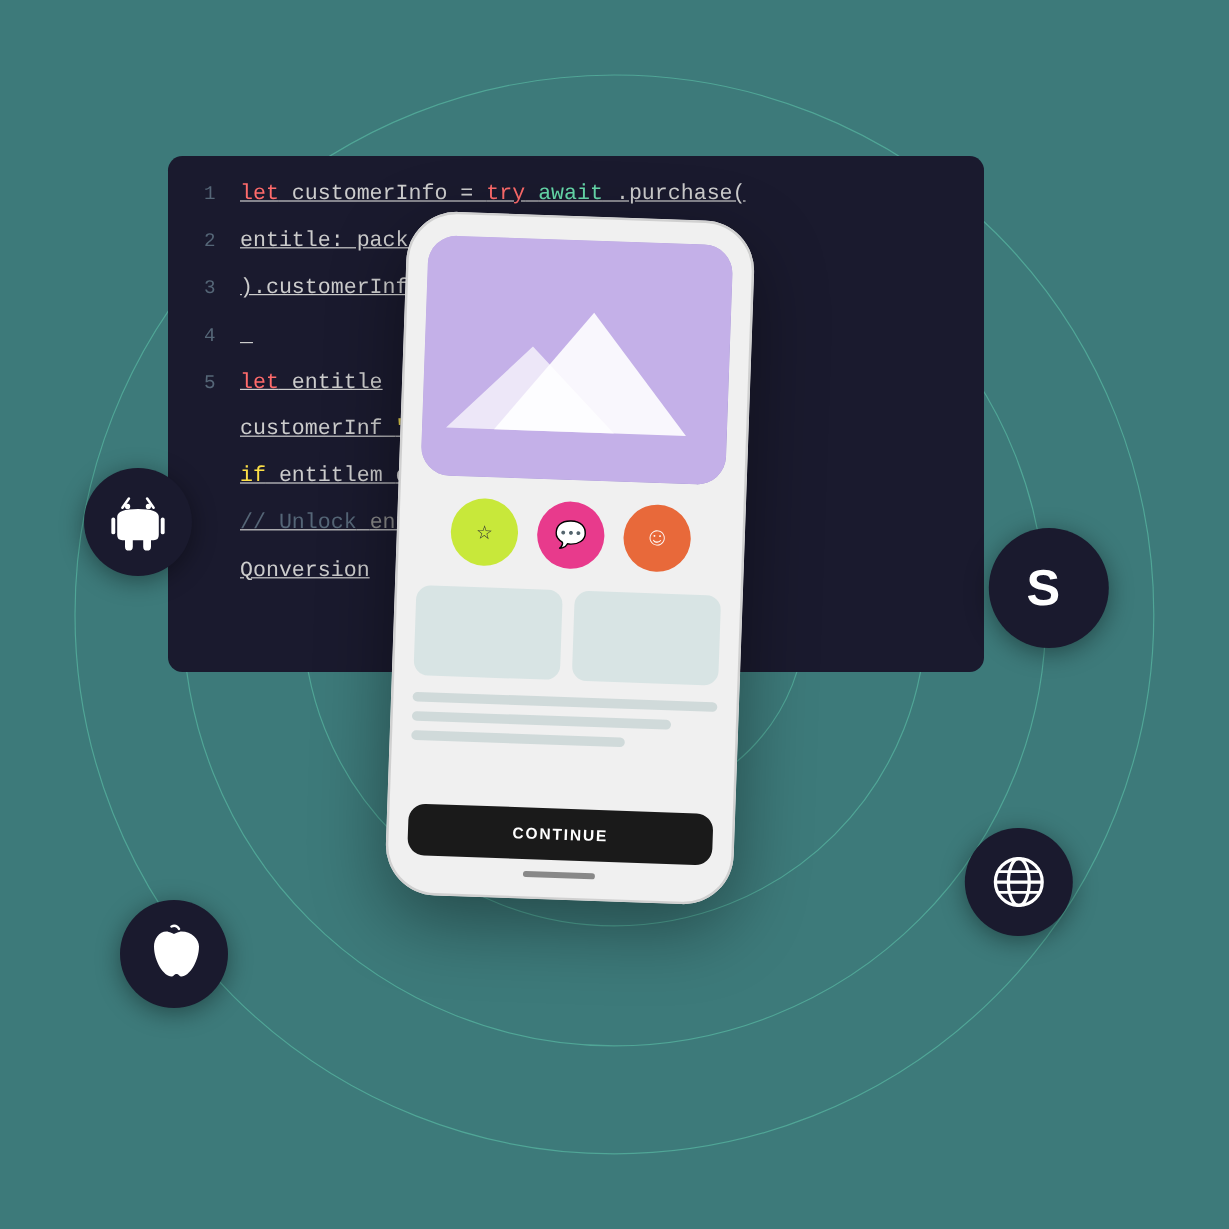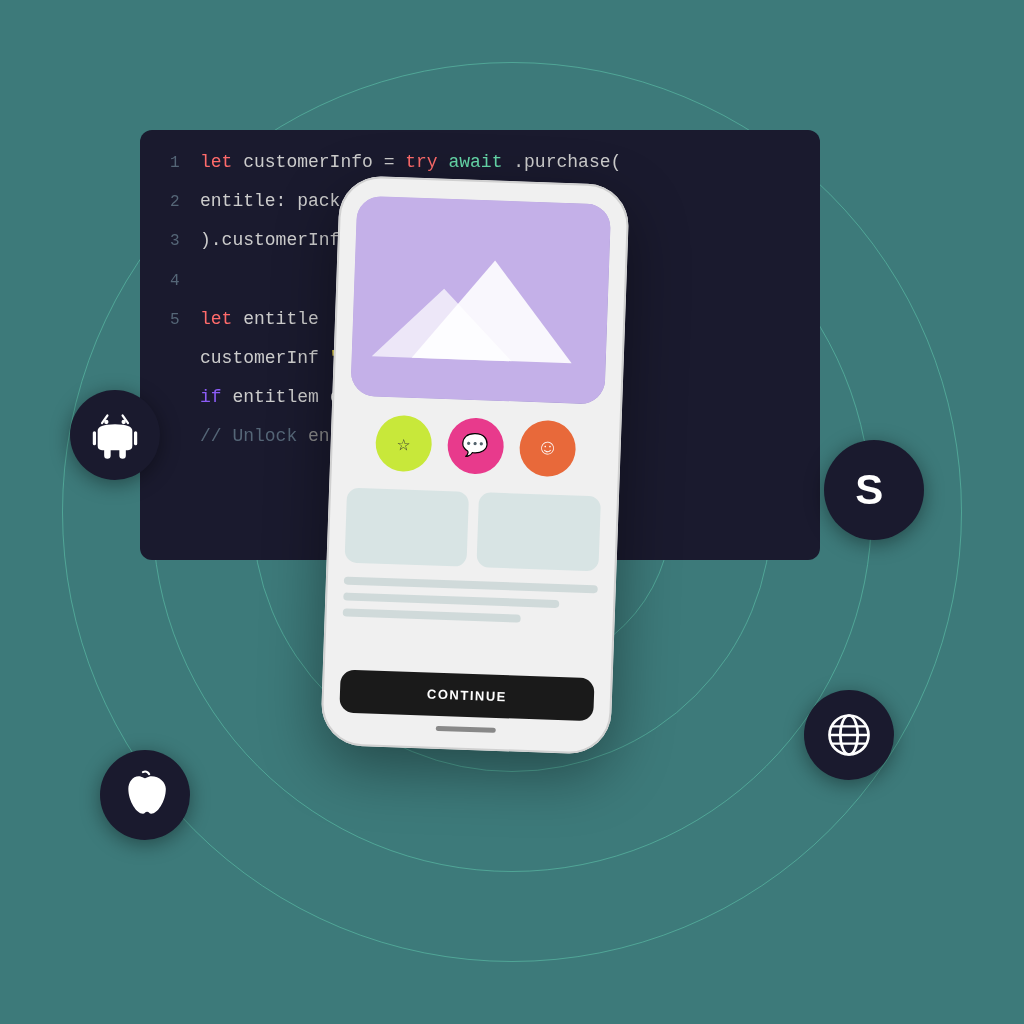--- a/index.html
+++ b/index.html
@@ -61,26 +61,27 @@
 
     .line-num {
       color: #556677;
       width: 30px;
       flex-shrink: 0;
       font-size: 16px;
     }
 
     .code-text {
       color: #cccccc;
+      text-decoration: underline;
     }
 
     .kw-let { color: #ff6b6b; }
     .kw-try { color: #ff6b6b; }
     .kw-await { color: #66d9aa; }
-    .kw-if { color: #8b5cf6; }
+    .kw-if { color: #fde047; }
     .kw-comment { color: #556677; }
 
     
     .phone {
       position: absolute;
       top: 180px;
       left: 330px;
       width: 290px;
       height: 570px;
       background: #f0f0f0;
@@ -271,20 +272,24 @@
     <span class="code-text">customerInf <span style="color:#e8d44d">"title_id"</span></span>
   </div>
   <div class="code-line">
     <span class="line-num">&nbsp;</span>
     <span class="code-text"><span class="kw-if">if</span> entitlem <span style="color:#cccccc">e {</span></span>
   </div>
   <div class="code-line">
     <span class="line-num">&nbsp;</span>
     <span class="code-text"><span class="kw-comment">// Unlock</span> <span style="color:#888">ent</span></span>
   </div>
+  <div class="code-line">
+    <span class="line-num">&nbsp;</span>
+    <span class="code-text">Qonversion</span>
+  </div>
 </div>
 
 <div class="phone">
 
   <div class="phone-image-area">
     <svg class="mountain-svg" viewBox="0 0 254 200" xmlns="http://www.w3.org/2000/svg">
       <rect width="254" height="200" fill="#c4b0e8" rx="18"></rect>
 
       <polygon points="60,160 140,60 220,160" fill="white" opacity="0.9"></polygon>
       <polygon points="20,160 90,90 160,160" fill="white" opacity="0.7"></polygon>

